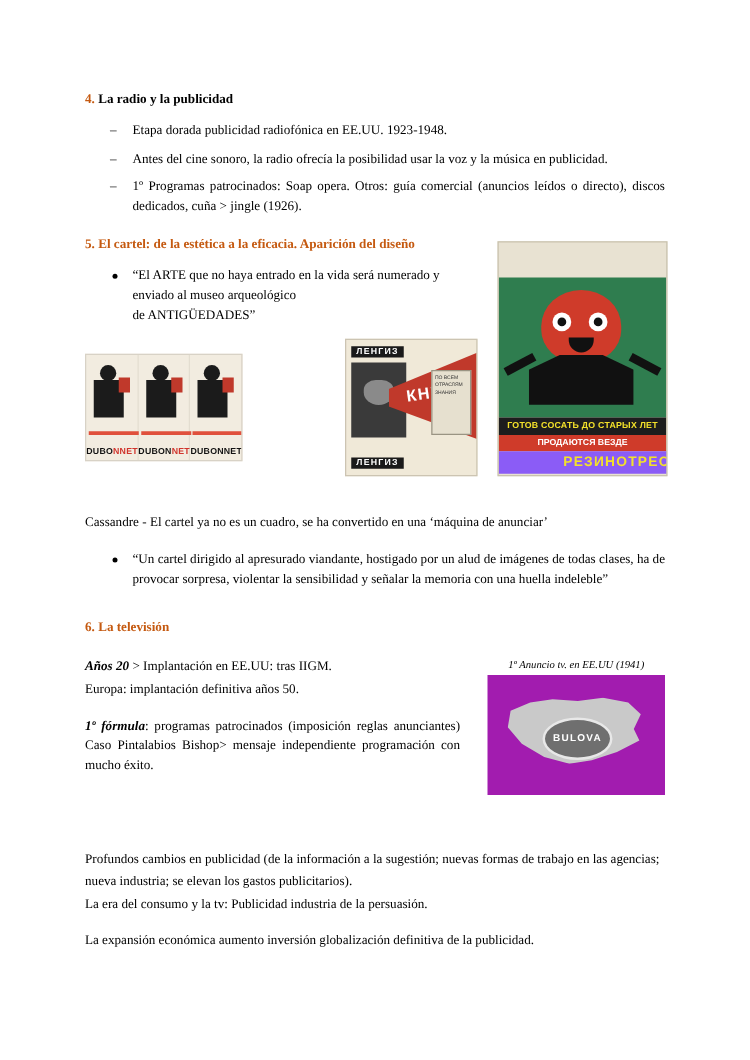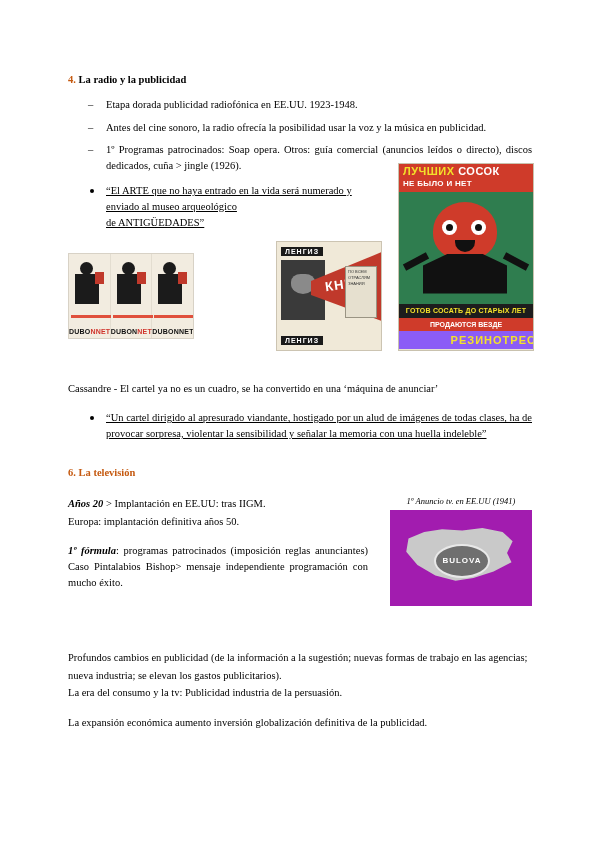--- a/index.html
+++ b/index.html
@@ -63,21 +63,20 @@
     left: 20px;
     top: 0;
   }
   ul.bullet > li {
     position: relative;
     padding-left: 38px;
     margin-bottom: 7px;
     font-size: 10.5px;
     line-height: 1.5;
     text-align: justify;
-    text-decoration: underline;
   }
   ul.bullet > li:before {
     content: "";
     position: absolute;
     left: 22px;
     top: 6px;
     width: 4px;
     height: 4px;
     background: #000;
     border-radius: 50%;
@@ -463,20 +462,24 @@
       <span class="num">4.</span>
       <span class="txt">La radio y la publicidad</span>
     </div>
 
     <ul class="dash">
       <li>Etapa dorada publicidad radiofónica en EE.UU. 1923-1948.</li>
       <li>Antes del cine sonoro, la radio ofrecía la posibilidad usar la voz y la música en publicidad.</li>
       <li>1º Programas patrocinados: Soap opera. Otros: guía comercial (anuncios leídos o directo), discos dedicados, cuña &gt; jingle (1926).</li>
     </ul>
 
+    <div class="heading orange" style="margin-top:16px;">
+      <span class="num">5.</span>
+      <span class="txt">El cartel: de la estética a la eficacia. Aparición del diseño</span>
+    </div>
 
 
     <ul class="bullet" style="margin-top:10px;">
       <li>
         <span>“El ARTE que no haya entrado en la vida será numerado y</span><br>
         <span>enviado al museo arqueológico</span><br>
         <span>de ANTIGÜEDADES”</span>
       </li>
     </ul>
 
@@ -515,27 +518,20 @@
       <div class="poster lengiz">
         <div class="lg-top">ЛЕНГИЗ</div>
         <div class="lg-face"></div>
         <div class="lg-beam"></div>
         <div class="lg-text">КНИГИ</div>
         <div class="lg-side">ПО ВСЕМ ОТРАСЛЯМ ЗНАНИЯ</div>
         <div class="lg-bot">ЛЕНГИЗ</div>
       </div>
 
       <div class="poster rezino">
-        <div class="rz-band-top">
-          <div class="t1">
-            <span>ЛУЧШИХ</span>
-            <span class="t1b">СОСОК</span>
-          </div>
-          <div class="t2">НЕ БЫЛО И НЕТ</div>
-        </div>
         <div class="rz-mid">
           <div class="rz-arm l"></div>
           <div class="rz-arm r"></div>
           <div class="rz-head">
             <div class="rz-eye l"></div>
             <div class="rz-eye r"></div>
             <div class="rz-mouth"></div>
           </div>
           <div class="rz-body"></div>
         </div>

